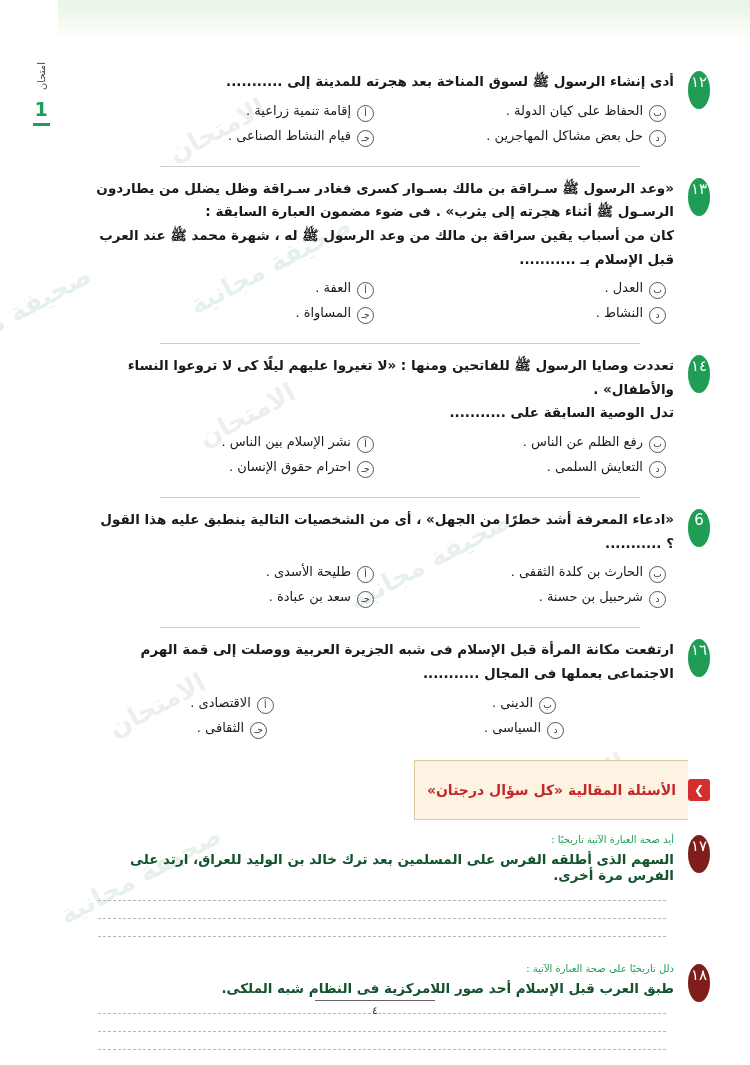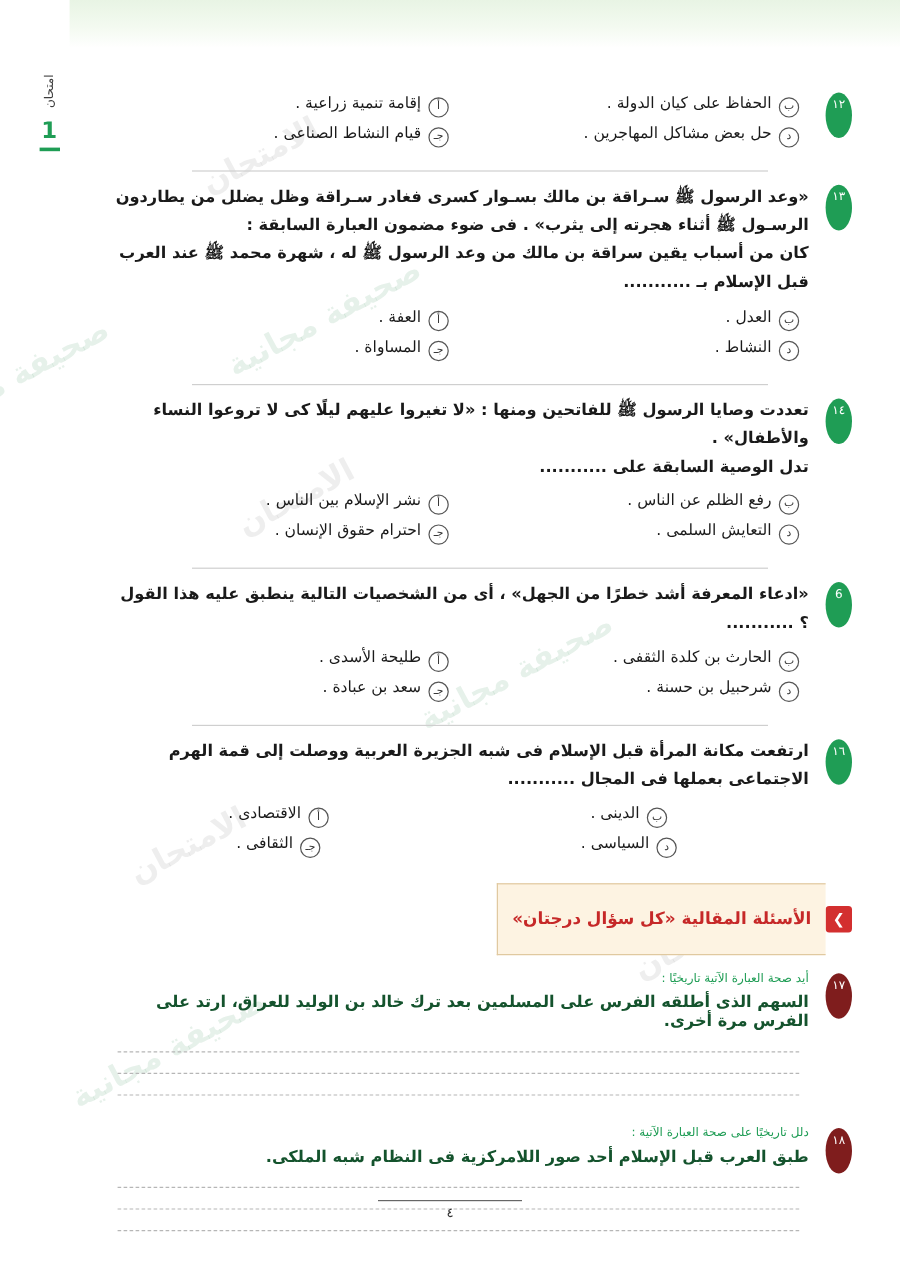--- a/index.html
+++ b/index.html
@@ -94,21 +94,21 @@
   }
   .qnum {
     position: absolute;
     right: 0;
     top: 1px;
     width: 22px;
     height: 38px;
     border-radius: 50%;
     background: #1f9d55;
     color: #fff;
-    font-size: 10px;
+    font-size: 15px;
     line-height: 22px;
     text-align: center;
     font-family: "DejaVu Sans", sans-serif;
   }
   .qtext {
     font-size: 13.5px;
     line-height: 1.75;
     color: #1a1a1a;
     font-weight: bold;
     text-align: right;
@@ -241,20 +241,21 @@
   <div class="exam-tab">
     <span class="label">امتحان</span>
     <span class="num">1</span>
     <span class="bar"></span>
   </div>
 
   <div class="content">
 
     <div class="q">
       <div class="qnum">١٢</div>
+      <div class="qtext">أدى إنشاء الرسول ﷺ لسوق المناخة بعد هجرته للمدينة إلى ...........</div>
       <div class="choices">
         <div class="choice">
           <span class="letter">ب</span>
           <span class="ctext">الحفاظ على كيان الدولة .</span>
         </div>
         <div class="choice">
           <span class="letter">أ</span>
           <span class="ctext">إقامة تنمية زراعية .</span>
         </div>
         <div class="choice">

